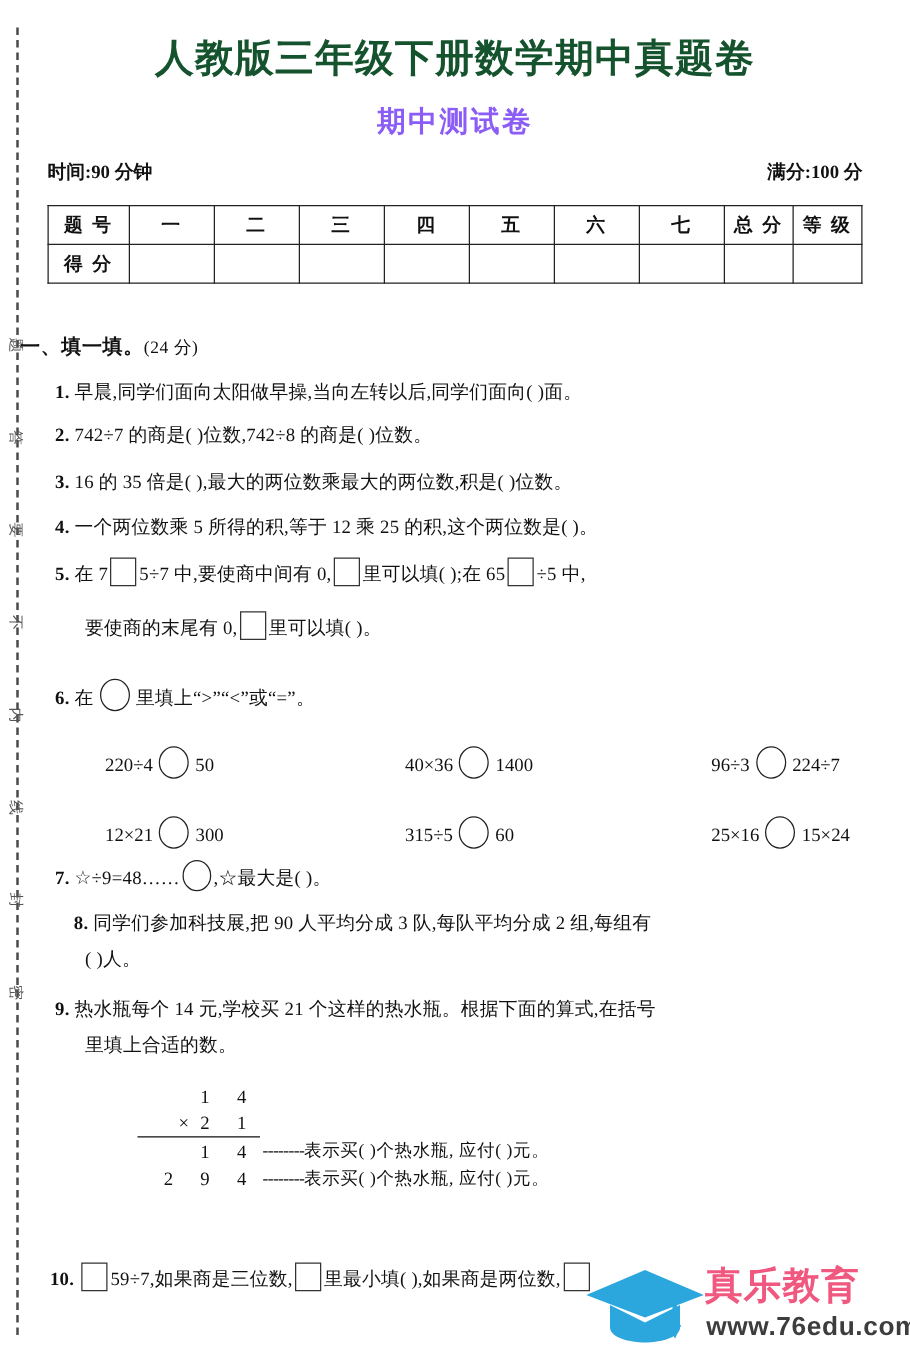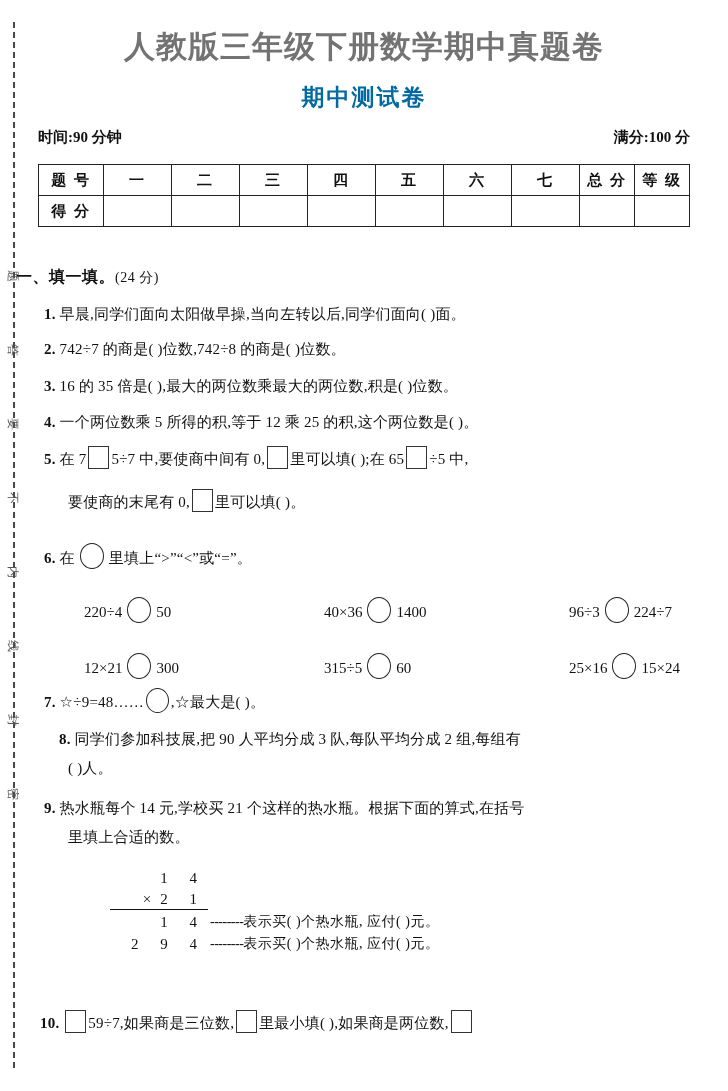--- a/index.html
+++ b/index.html
@@ -53,32 +53,32 @@
   .main-title {
     position: absolute;
     left: 0;
     top: 26px;
     width: 728px;
     text-align: center;
     font-family: "Liberation Serif", "DejaVu Serif", serif;
     font-size: 31px;
     font-weight: bold;
     letter-spacing: 1px;
-    color: #737373;
+    color: #14532d;
   }
   .sub-title {
     position: absolute;
     left: 0;
     top: 82px;
     width: 728px;
     text-align: center;
     font-size: 23px;
     font-weight: bold;
     letter-spacing: 2px;
-    color: #0369a1;
+    color: #8b5cf6;
   }
 
   
   .meta-row {
     position: absolute;
     left: 38px;
     top: 128px;
     width: 652px;
     display: flex;
     justify-content: space-between;
@@ -383,14 +383,24 @@
       <div class="ops">2 9 4</div>
       <div class="tail"><span class="dashes">--------</span><span>表示买(      )个热水瓶, 应付(      )元。</span></div>
     </div>
   </div>
 
   <div class="q" style="left:40px; top:1010px;">
     <span class="qn">10.</span>
     <span class="sqbox"></span><span>59÷7,如果商是三位数,</span><span class="sqbox"></span><span>里最小填(      ),如果商是两位数,</span><span class="sqbox"></span>
   </div>
 
+  <div class="watermark">
+    <svg class="wm-cap" viewBox="0 0 96 62">
+      <path d="M48 2 L95 22 L48 40 L1 22 Z" fill="#2ba7dd"></path>
+      <path d="M20 30 L20 48 C20 56 36 60 48 60 C60 60 76 56 76 48 L76 30 L48 44 Z" fill="#2ba7dd"></path>
+      <rect x="70" y="22" width="3.5" height="26" fill="#2ba7dd"></rect>
+      <path d="M67 46 L77 46 L72 57 Z" fill="#2ba7dd"></path>
+    </svg>
+    <div class="wm-name">真乐教育</div>
+    <div class="wm-url">www.76edu.com</div>
+  </div>
 
 </div>
 
 </body></html>

